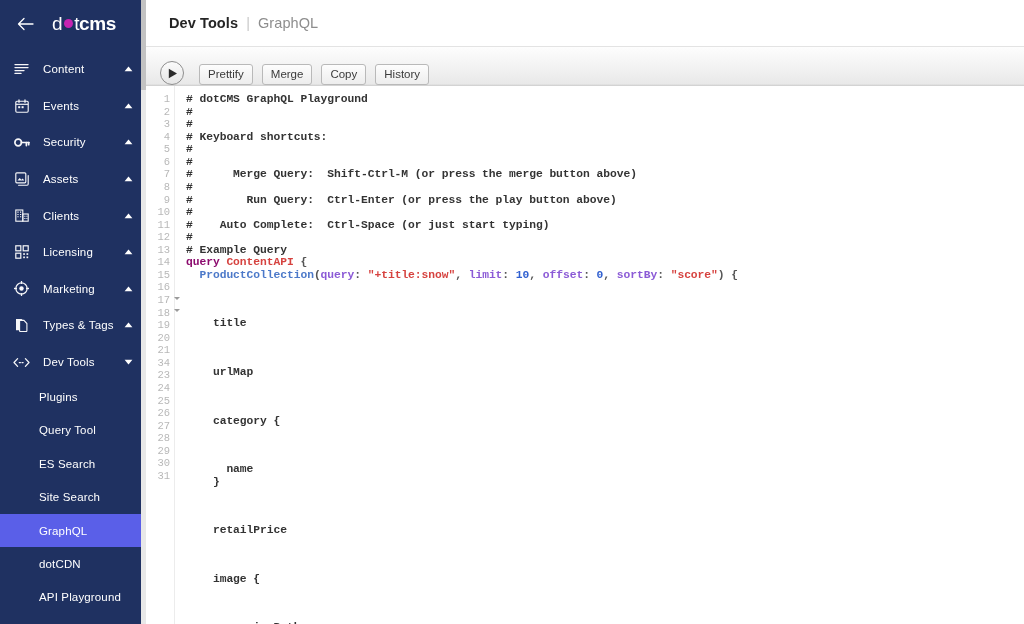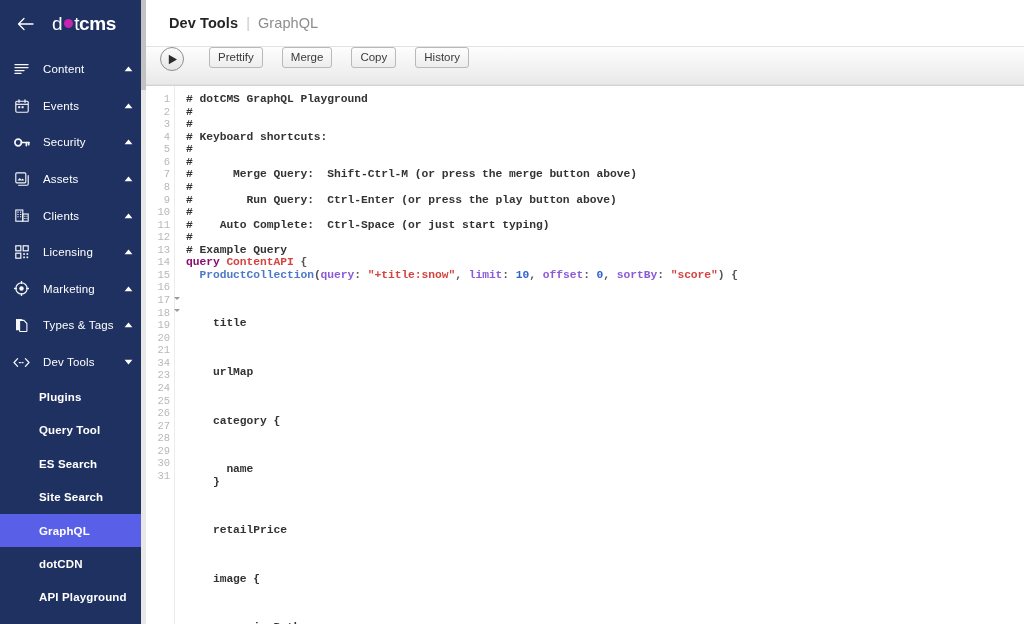--- a/index.html
+++ b/index.html
@@ -70,21 +70,20 @@
     display:flex; align-items:center; justify-content:center; color:#ffffff;
   }
   .caret svg{ display:block; }
 
   .subnav{ }
   .sub-item{
     height:33.4px; display:flex; align-items:center;
     padding-left:39px; cursor:pointer;
     font-size:11.5px; color:#ffffff; letter-spacing:.15px;
     white-space:nowrap;
-    font-weight:bold;
   }
   .sub-item.active{ background:#5a5fe8; }
 
   
   .main{
     flex:1; height:624px; display:flex; flex-direction:column;
     background:#7f1d1d; position:relative; overflow:hidden;
   }
   .topbar{
     height:47px; flex:0 0 47px; background:#ffffff;
@@ -99,21 +98,21 @@
     color:#c9c9c9; margin:0 8px; font-size:14.5px; font-weight:300;
   }
   .crumb-sub{
     font-size:14.5px; font-weight:400; color:#8d8d8d; letter-spacing:.1px;
   }
 
   .toolbar{
     height:39px; flex:0 0 39px;
     background:linear-gradient(to bottom,#fdfdfd 0%,#f4f4f4 45%,#e9e9e9 96%,#dcdcdc 100%);
     border-bottom:1px solid #d3d3d3;
-    display:flex; align-items:flex-start; gap:19px;
+    display:flex; align-items:flex-end; gap:9px;
     padding:0 14px;
   }
   .play-btn{
     width:24px; height:24px; border-radius:50%;
     border:1px solid #8e8e8e;
     background:linear-gradient(to bottom,#fbfbfb,#e6e6e6);
     display:flex; align-items:center; justify-content:center;
     cursor:pointer; flex:0 0 24px; margin-right:6px;
   }
   .play-btn svg{ display:block; margin-left:2px; }

